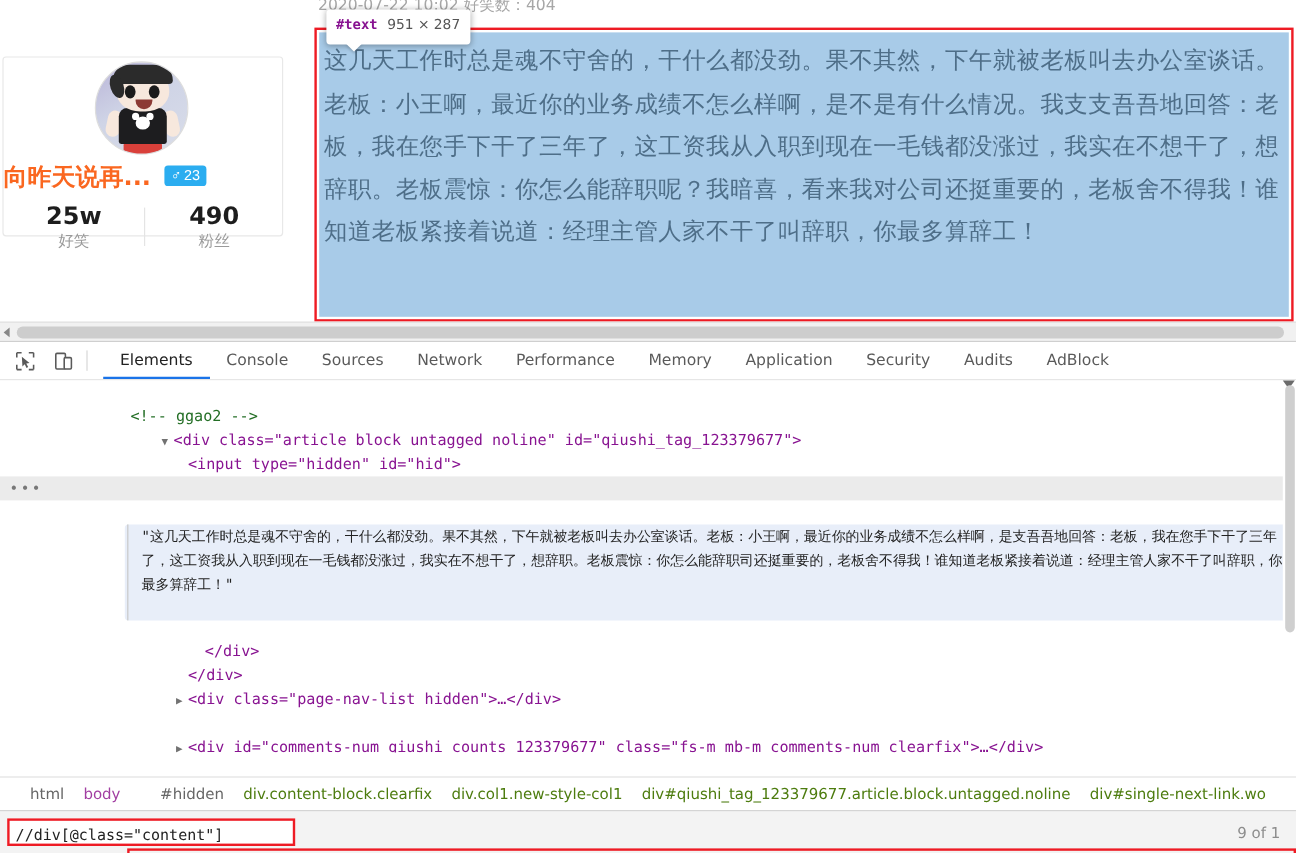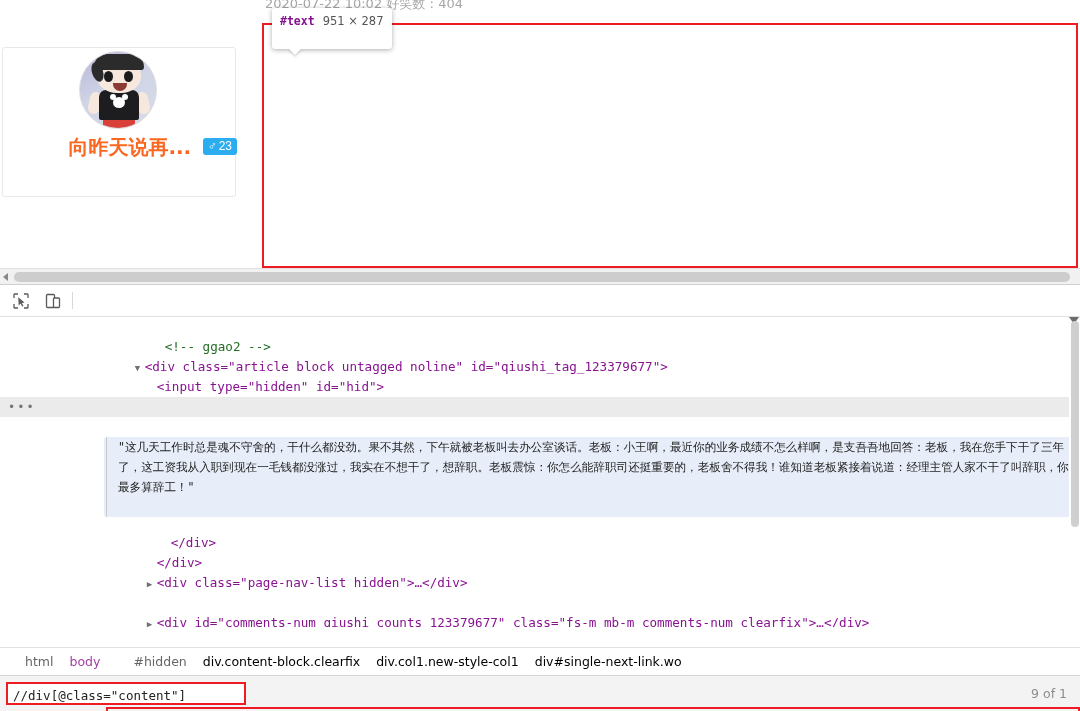--- a/index.html
+++ b/index.html
@@ -31,21 +31,21 @@
   .av-eye.l{left:24px;}.av-eye.r{left:44px;}
   .av-mouth{position:absolute;left:33px;top:31px;width:14px;height:8px;border-radius:0 0 9px 9px;background:#8c3a34;}
   .av-body{position:absolute;left:19px;top:38px;width:40px;height:30px;border-radius:7px 7px 2px 2px;background:#1d1d1f;}
   .av-logo{position:absolute;left:33px;top:45px;width:12px;height:11px;border-radius:50%;background:#fff;}
   .av-logo:before,.av-logo:after{content:"";position:absolute;width:6px;height:6px;border-radius:50%;background:#fff;top:-3px;}
   .av-logo:before{left:-3px;}.av-logo:after{right:-3px;}
   .av-armL{position:absolute;left:9px;top:40px;width:12px;height:22px;border-radius:6px;background:#f7e8dd;transform:rotate(12deg);}
   .av-armR{position:absolute;left:57px;top:40px;width:12px;height:22px;border-radius:6px;background:#f7e8dd;transform:rotate(-12deg);}
   .av-pants{position:absolute;left:23px;top:66px;width:32px;height:14px;border-radius:3px;background:#d9403a;}
 
-  .uname-row{position:absolute;left:0;top:86px;width:234px;text-align:right;white-space:nowrap;}
+  .uname-row{position:absolute;left:0;top:86px;width:234px;text-align:left;white-space:nowrap;}
   .uname{
     color:#fa6720;font-size:20px;font-weight:bold;vertical-align:middle;
     font-family:"DejaVu Sans","Liberation Sans",sans-serif;
   }
   .gender{
     display:inline-block;vertical-align:middle;margin-left:7px;margin-bottom:3px;
     background:#2badf0;color:#fff;border-radius:3px;padding:1px 5px 2px 5px;font-size:12px;line-height:14px;
   }
   .gender .sym{font-size:12px;margin-right:2px;}
 
@@ -57,21 +57,21 @@
 
   
   .meta-line{
     position:absolute;left:265px;top:-5px;font-size:13px;color:#a7a7a7;
     font-family:"DejaVu Sans","Liberation Sans",sans-serif;white-space:nowrap;
   }
 
   
   .dt-tooltip{
     position:absolute;left:272px;top:8px;background:#fff;border-radius:3px;
-    box-shadow:0 1px 5px rgba(0,0,0,.32);padding:3px 9px 20px 8px;white-space:nowrap;z-index:6;
+    box-shadow:0 1px 5px rgba(0,0,0,.32);padding:3px 9px 8px 8px;white-space:nowrap;z-index:6;
   }
   .dt-tooltip .tag{color:#881391;font-weight:bold;font-size:11.5px;font-family:"DejaVu Sans Mono","Liberation Mono",monospace;}
   .dt-tooltip .dims{color:#555;font-size:11.5px;margin-left:8px;font-family:"DejaVu Sans","Liberation Sans",sans-serif;}
   .dt-tooltip .arrow{
     position:absolute;left:16px;bottom:-6px;width:0;height:0;
     border-left:7px solid transparent;border-right:7px solid transparent;border-top:7px solid #fff;
     filter:drop-shadow(0 2px 1px rgba(0,0,0,.15));
   }
 
   
@@ -128,21 +128,21 @@
   .vscroll{position:absolute;right:0;top:32px;width:11px;height:310px;background:#fff;}
   .vscroll .vthumb{position:absolute;right:1px;top:4px;width:8px;height:206px;background:#cfcfcf;border-radius:4px;}
   .vscroll .vtri{position:absolute;right:1px;top:-0px;width:0;height:0;border-left:5px solid transparent;border-right:5px solid transparent;border-top:7px solid #6b6b6b;}
 
   
   .crumbbar{
     position:absolute;left:0;bottom:37px;width:1080px;height:27px;border-top:1px solid #e2e2e2;
     background:#fff;display:flex;align-items:center;overflow:hidden;white-space:nowrap;
   }
   .crumb{
-    font-size:12.5px;padding:0 8px;color:#000000;font-family:"DejaVu Sans","Liberation Sans",sans-serif;
+    font-size:12.5px;padding:0 8px;color:#4d7c0f;font-family:"DejaVu Sans","Liberation Sans",sans-serif;
   }
   .crumb.first{padding-left:9px;}
   .crumb.neutral{color:#666;padding-left:25px;}
 
   
   .searchbar{position:absolute;left:0;bottom:0;width:1080px;height:36px;background:#f3f3f3;border-top:1px solid #d4d4d4;}
   .search-input{
     position:absolute;left:6px;top:6px;width:240px;height:23px;line-height:23px;
     background:#fff;border:2px solid #ee1b24;box-sizing:border-box;padding:0 5px;
     font-family:"DejaVu Sans Mono","Liberation Mono",monospace;font-size:12.5px;color:#222;
@@ -176,23 +176,32 @@
         <div class="av-eye r"></div>
         <div class="av-mouth"></div>
       </div>
 
       <div class="uname-row">
         <span class="uname">向昨天说再...</span>
         <span class="gender"><span class="sym">♂</span><span>23</span></span>
       </div>
 
       <div class="stats">
-      </div>
-    </div>
-
+        <div class="stat">
+          <div class="num">25w</div>
+          <div class="lab">好笑</div>
+        </div>
+        <div class="stat">
+          <div class="num">490</div>
+          <div class="lab">粉丝</div>
+        </div>
+      </div>
+    </div>
+
+    <div class="hl-text">这几天工作时总是魂不守舍的，干什么都没劲。果不其然，下午就被老板叫去办公室谈话。老板：小王啊，最近你的业务成绩不怎么样啊，是不是有什么情况。我支支吾吾地回答：老板，我在您手下干了三年了，这工资我从入职到现在一毛钱都没涨过，我实在不想干了，想辞职。老板震惊：你怎么能辞职呢？我暗喜，看来我对公司还挺重要的，老板舍不得我！谁知道老板紧接着说道：经理主管人家不干了叫辞职，你最多算辞工！</div>
     <div class="red-box"></div>
 
     <div class="dt-tooltip">
       <span class="tag">#text</span><span class="dims">951 × 287</span>
       <div class="arrow"></div>
     </div>
   </div>
 
   <div class="vp-scroll">
     <div class="lt"></div>
@@ -208,25 +217,37 @@
           <path d="M6.2 5.3l6.4 5.1-2.7.5 1.6 3-1.4.7-1.5-3-1.9 1.9z" fill="#5a5a5a"></path>
         </svg>
       </div>
       <div class="ti ti-device">
         <svg width="18" height="18" viewBox="0 0 18 18">
           <rect x="2.5" y="2.5" width="8" height="13" rx="1" stroke="#5a5a5a" stroke-width="1.3" fill="none"></rect>
           <rect x="9.5" y="6" width="6" height="9.5" rx="1" stroke="#5a5a5a" stroke-width="1.3" fill="#fff"></rect>
         </svg>
       </div>
       <div class="tb-sep"></div>
+      <div class="dt-tabs">
+        <div class="dt-tab active">Elements</div>
+        <div class="dt-tab">Console</div>
+        <div class="dt-tab">Sources</div>
+        <div class="dt-tab">Network</div>
+        <div class="dt-tab">Performance</div>
+        <div class="dt-tab">Memory</div>
+        <div class="dt-tab">Application</div>
+        <div class="dt-tab">Security</div>
+        <div class="dt-tab">Audits</div>
+        <div class="dt-tab">AdBlock</div>
+      </div>
     </div>
 
     <div class="dom-tree">
 
-      <div class="ln" style="padding-left:104px;">
+      <div class="ln" style="padding-left:48px;">
         <span class="comment">&lt;!-- ggao2 --&gt;</span>
       </div>
 
 
       <div class="ln" style="padding-left:74px;">
         <span class="tri">▼</span><span class="tagname">&lt;div class="article block untagged noline" id="qiushi_tag_123379677"&gt;</span>
       </div>
 
       <div class="ln" style="padding-left:96px;">
         <span class="tagname">&lt;input type="hidden" id="hid"&gt;</span>
@@ -274,20 +295,21 @@
       <div class="vtri"></div>
       <div class="vthumb"></div>
     </div>
 
     <div class="crumbbar">
       <div class="crumb first neutral">html</div>
       <div class="crumb" style="color:#a23fa2;">body</div>
       <div class="crumb neutral">#hidden</div>
       <div class="crumb">div.content-block.clearfix</div>
       <div class="crumb">div.col1.new-style-col1</div>
+      <div class="crumb">div#qiushi_tag_123379677.article.block.untagged.noline</div>
       <div class="crumb">div#single-next-link.wo</div>
     </div>
 
     <div class="searchbar">
       <div class="search-input" title="Find by string, selector, or XPath">//div[@class="content"]</div>
       <div class="search-count">9 of 1</div>
 
     </div>
 
   </div>

